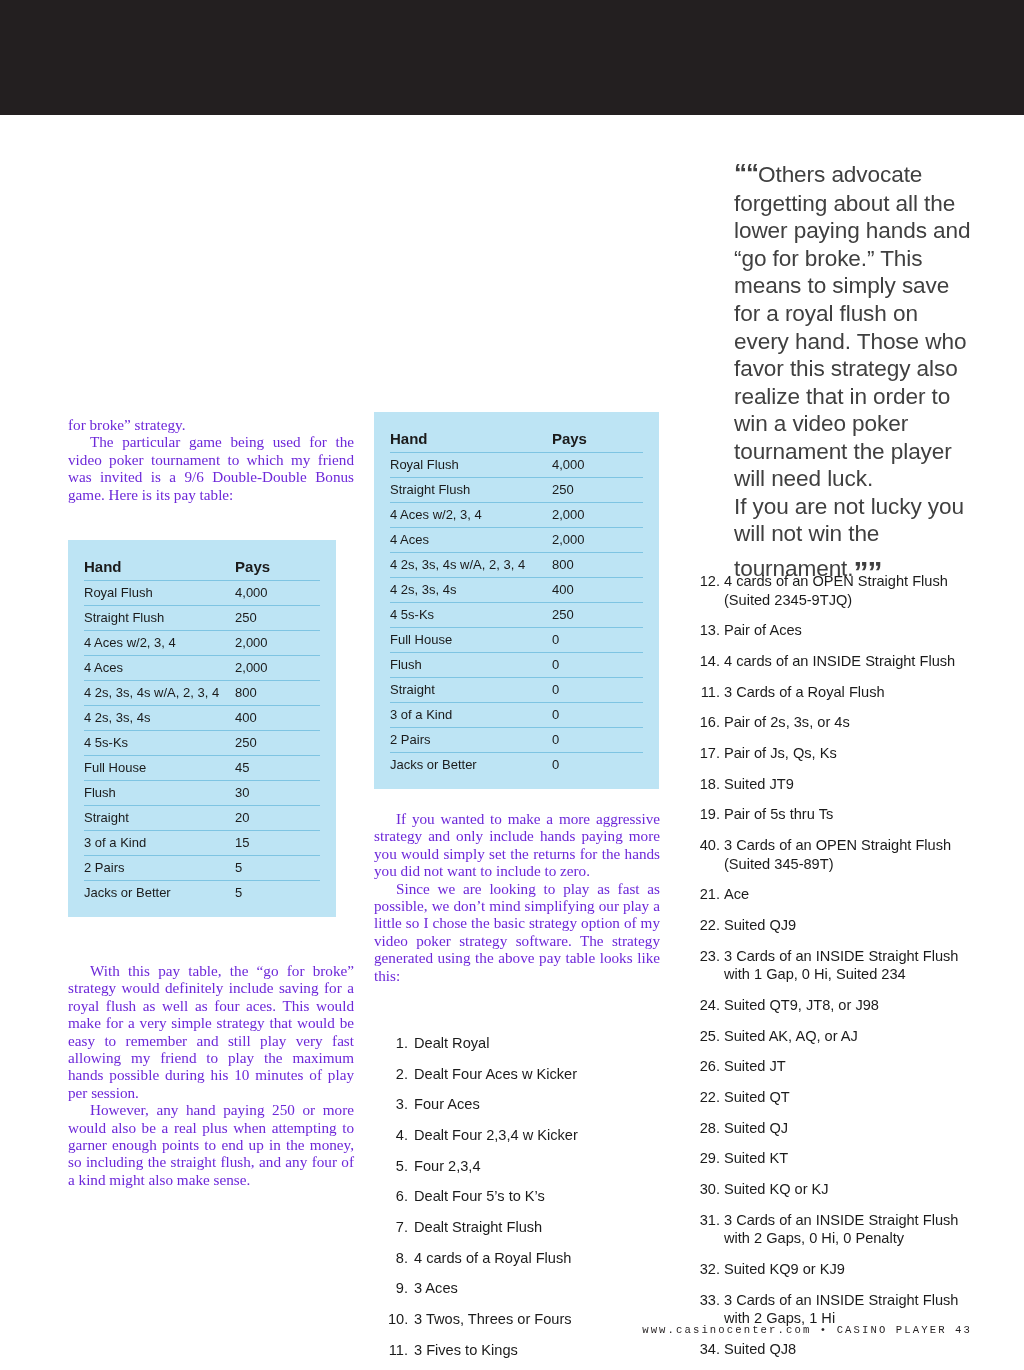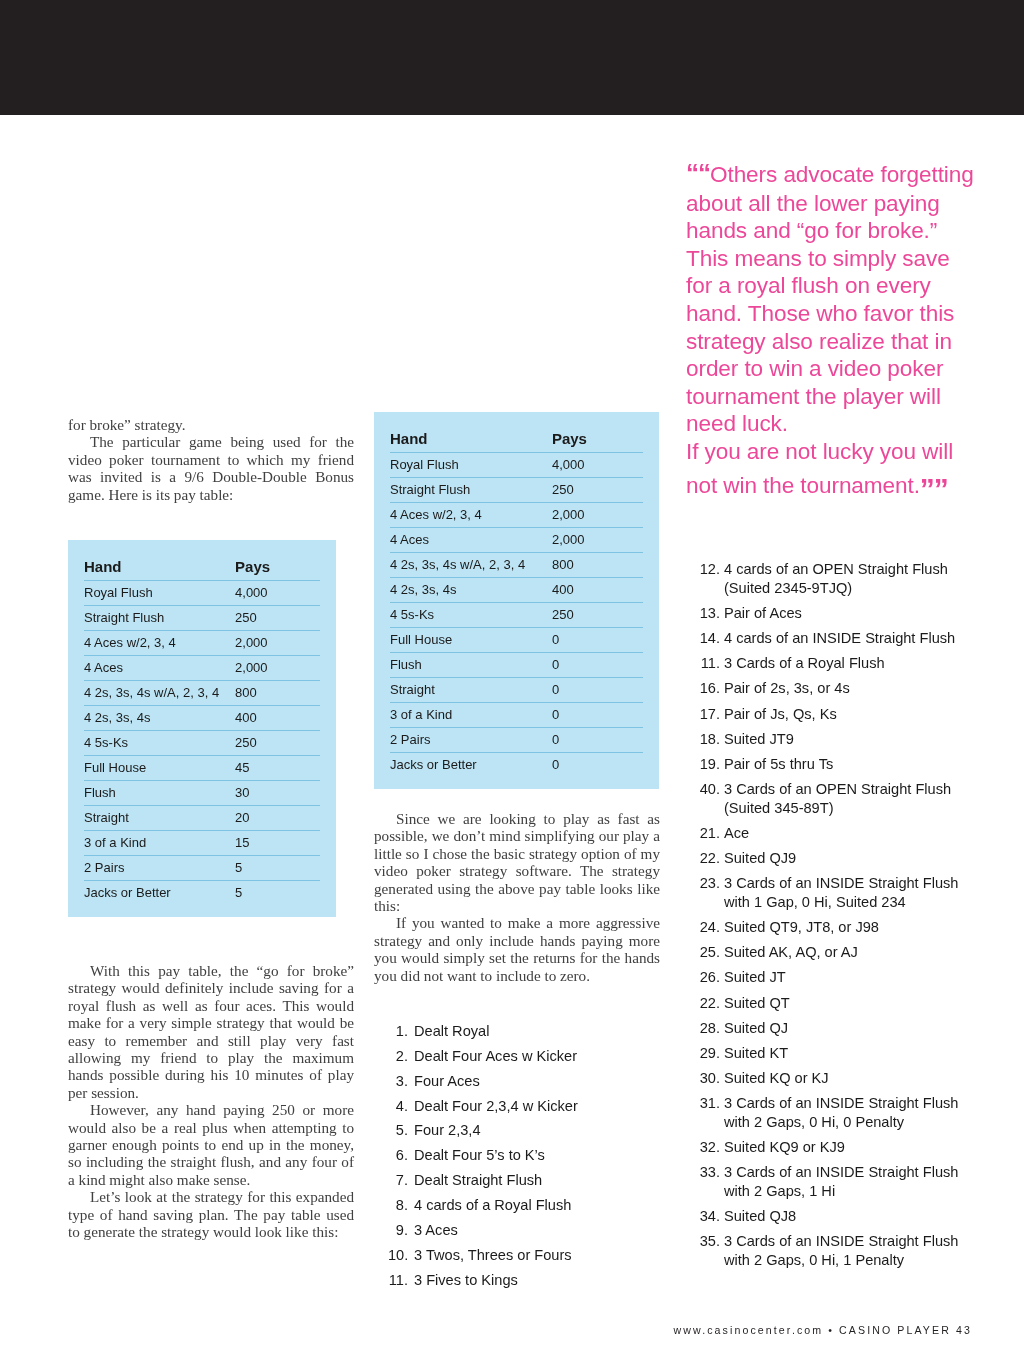--- a/index.html
+++ b/index.html
@@ -31,21 +31,21 @@
     position: absolute;
   }
   .col-left  { left: 68px;  top: 416px; width: 286px; }
   .col-right { left: 686px; top: 158px; width: 292px; }
 
   
   .prose p {
     font-family: "Liberation Serif", serif;
     font-size: 15.2px;
     line-height: 1.145;
-    color: #404040;
+    color: #6d28d9;
     text-align: justify;
     text-indent: 22px;
     -webkit-hyphens: auto; hyphens: auto;
   }
   .prose p.noindent { text-indent: 0; }
   .prose p + p { margin-top: 0px; }
 
   
   .paytable {
     background: #bde4f4;
@@ -79,24 +79,25 @@
   }
   #table2 {
     position: absolute;
     left: 374px; top: 412px;
     width: 285px;
   }
 
   
   .pullquote {
     font-family: "Liberation Sans", sans-serif;
-    color: #ec4899;
+    color: #404040;
     font-size: 22.6px;
     line-height: 1.22;
     letter-spacing: -0.1px;
+    margin-left: 48px;
   }
   .pullquote .qmark {
     font-family: "Liberation Sans", sans-serif;
     font-weight: bold;
     font-size: 26px;
     letter-spacing: -1px;
   }
   .pullquote .qclose {
     font-family: "Liberation Sans", sans-serif;
     font-weight: bold;
@@ -111,20 +112,21 @@
     font-family: "Liberation Sans", sans-serif;
     font-size: 14.6px;
     line-height: 1.28;
     color: #1b1b1b;
     list-style: none;
   }
   .numlist li {
     position: relative;
     padding-left: 30px;
     margin-bottom: 6.5px;
+    margin-top: 12px;
   }
   .numlist li .num {
     position: absolute;
     left: 0; top: 0;
     width: 26px;
     text-align: right;
   }
   .numlist li .cont { display: block; }
 
   #list-mid {
@@ -141,21 +143,21 @@
     width: 290px;
   }
 
   
   .footer {
     position: absolute;
     left: 0; bottom: 34px;
     width: 1024px;
     text-align: right;
     padding-right: 52px;
-    font-family: Liberation Sans, sans-serif;
+    font-family: Liberation Mono, monospace;
     font-size: 10.6px;
     letter-spacing: 2.1px;
     color: #231f20;
   }
   .footer .dot { letter-spacing: 2px; }
 </style>
 </head>
 <body>
 
 <div id="page">
@@ -228,21 +230,20 @@
             <td>Jacks or Better</td>
             <td class="col-pays">5</td>
           </tr>
         </tbody>
     </table>
   </div>
 
   <div class="col prose" style="left:68px; top:962px; width:286px;">
     <p>With this pay table, the “go for broke” strategy would definitely include saving for a royal flush as well as four aces. This would make for a very simple strategy that would be easy to remember and still play very fast allowing my friend to play the maximum hands possible during his 10 minutes of play per session.</p>
     <p>However, any hand paying 250 or more would also be a real plus when attempting to garner enough points to end up in the money, so including the straight flush, and any four of a kind might also make sense.</p>
-    <p>Let’s look at the strategy for this expanded type of hand saving plan. The pay table used to generate the strategy would look like this:</p>
   </div>
 
   <div id="table2" class="paytable">
     <table>
       <thead>
         <tr>
           <th class="col-hand">Hand</th>
           <th class="col-pays">Pays</th>
         </tr>
       </thead>
@@ -297,22 +298,22 @@
           </tr>
           <tr>
             <td>Jacks or Better</td>
             <td class="col-pays">0</td>
           </tr>
         </tbody>
     </table>
   </div>
 
   <div class="col prose" style="left:374px; top:810px; width:286px;">
+    <p>If you wanted to make a more aggressive strategy and only include hands paying more you would simply set the returns for the hands you did not want to include to zero.</p>
     <p>Since we are looking to play as fast as possible, we don’t mind simplifying our play a little so I chose the basic strategy option of my video poker strategy software. The strategy generated using the above pay table looks like this:</p>
-    <p>If you wanted to make a more aggressive strategy and only include hands paying more you would simply set the returns for the hands you did not want to include to zero.</p>
   </div>
 
   <ol id="list-mid" class="numlist">
       <li><span class="num">1.</span><span>Dealt Royal</span></li>
       <li><span class="num">2.</span><span>Dealt Four Aces w Kicker</span></li>
       <li><span class="num">3.</span><span>Four Aces</span></li>
       <li><span class="num">4.</span><span>Dealt Four 2,3,4 w Kicker</span></li>
       <li><span class="num">5.</span><span>Four 2,3,4</span></li>
       <li><span class="num">6.</span><span>Dealt Four 5’s to K’s</span></li>
       <li><span class="num">7.</span><span>Dealt Straight Flush</span></li>

